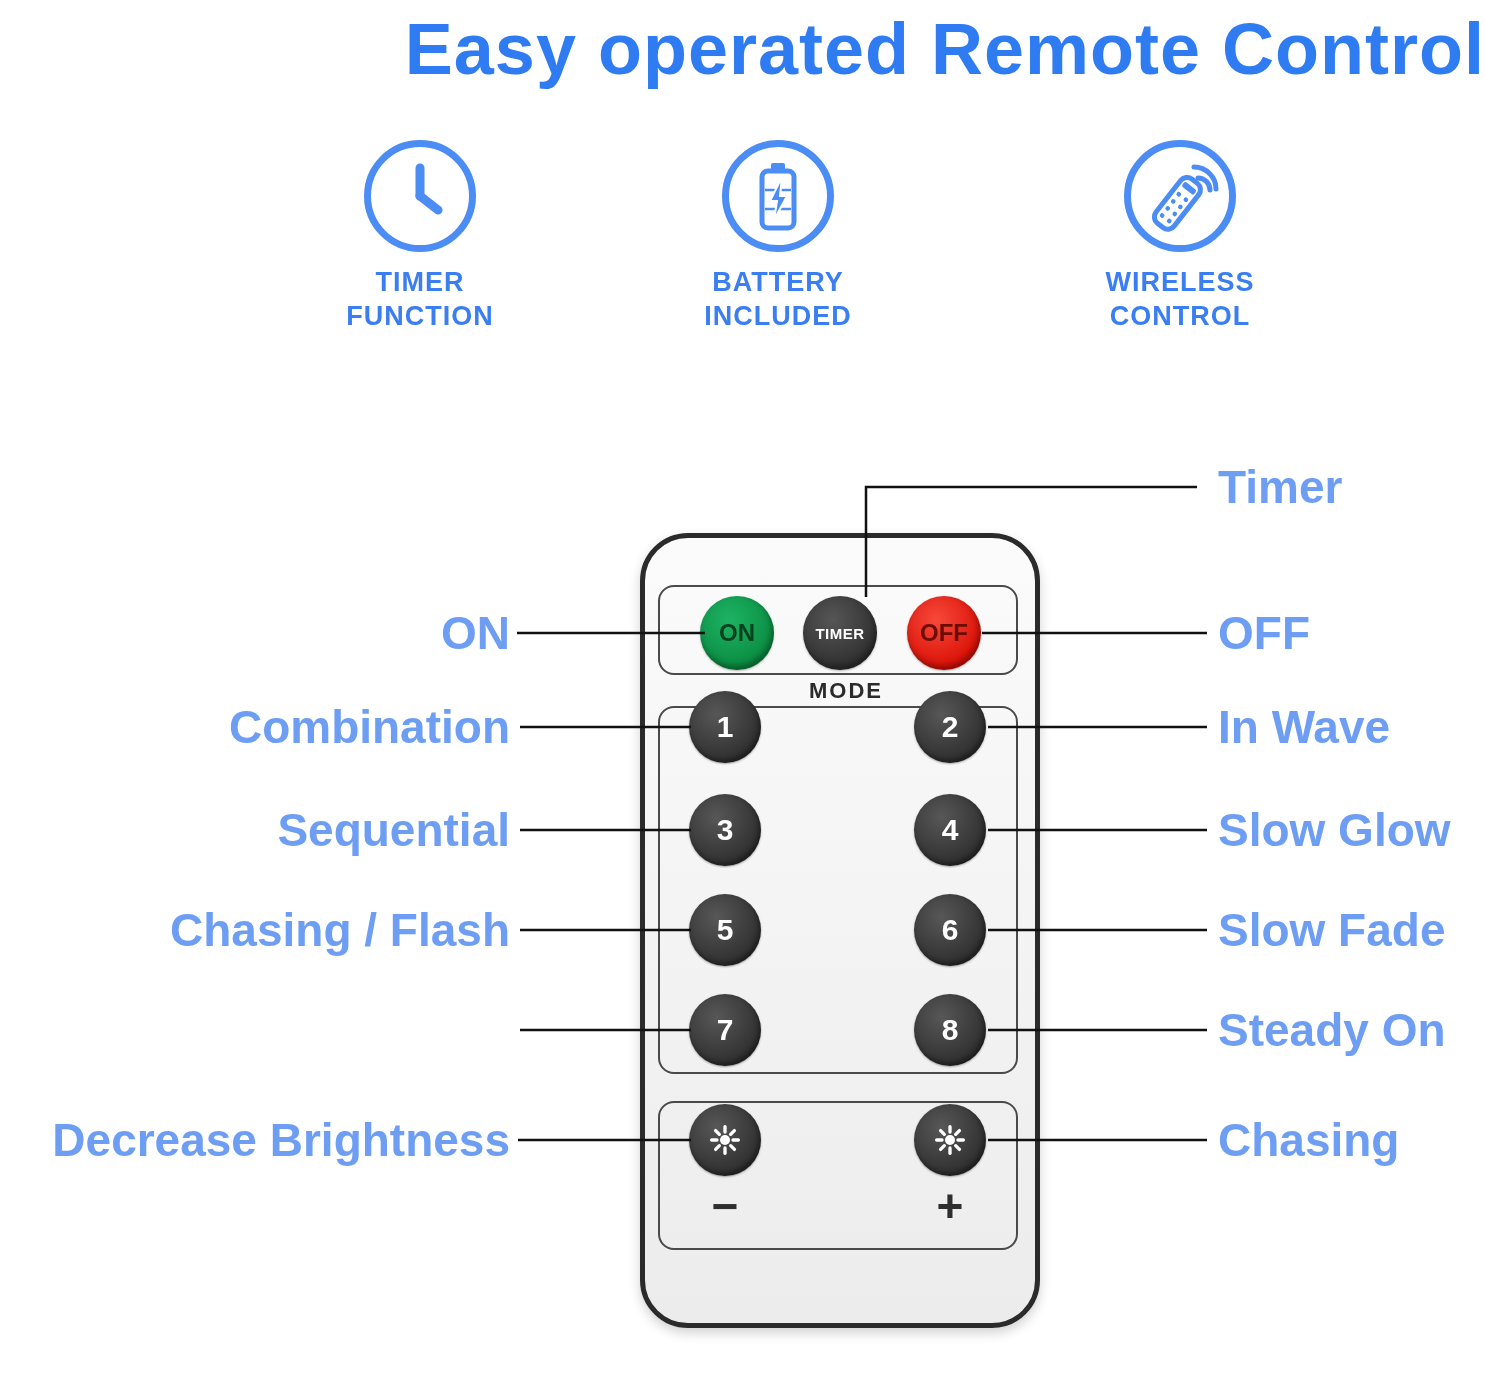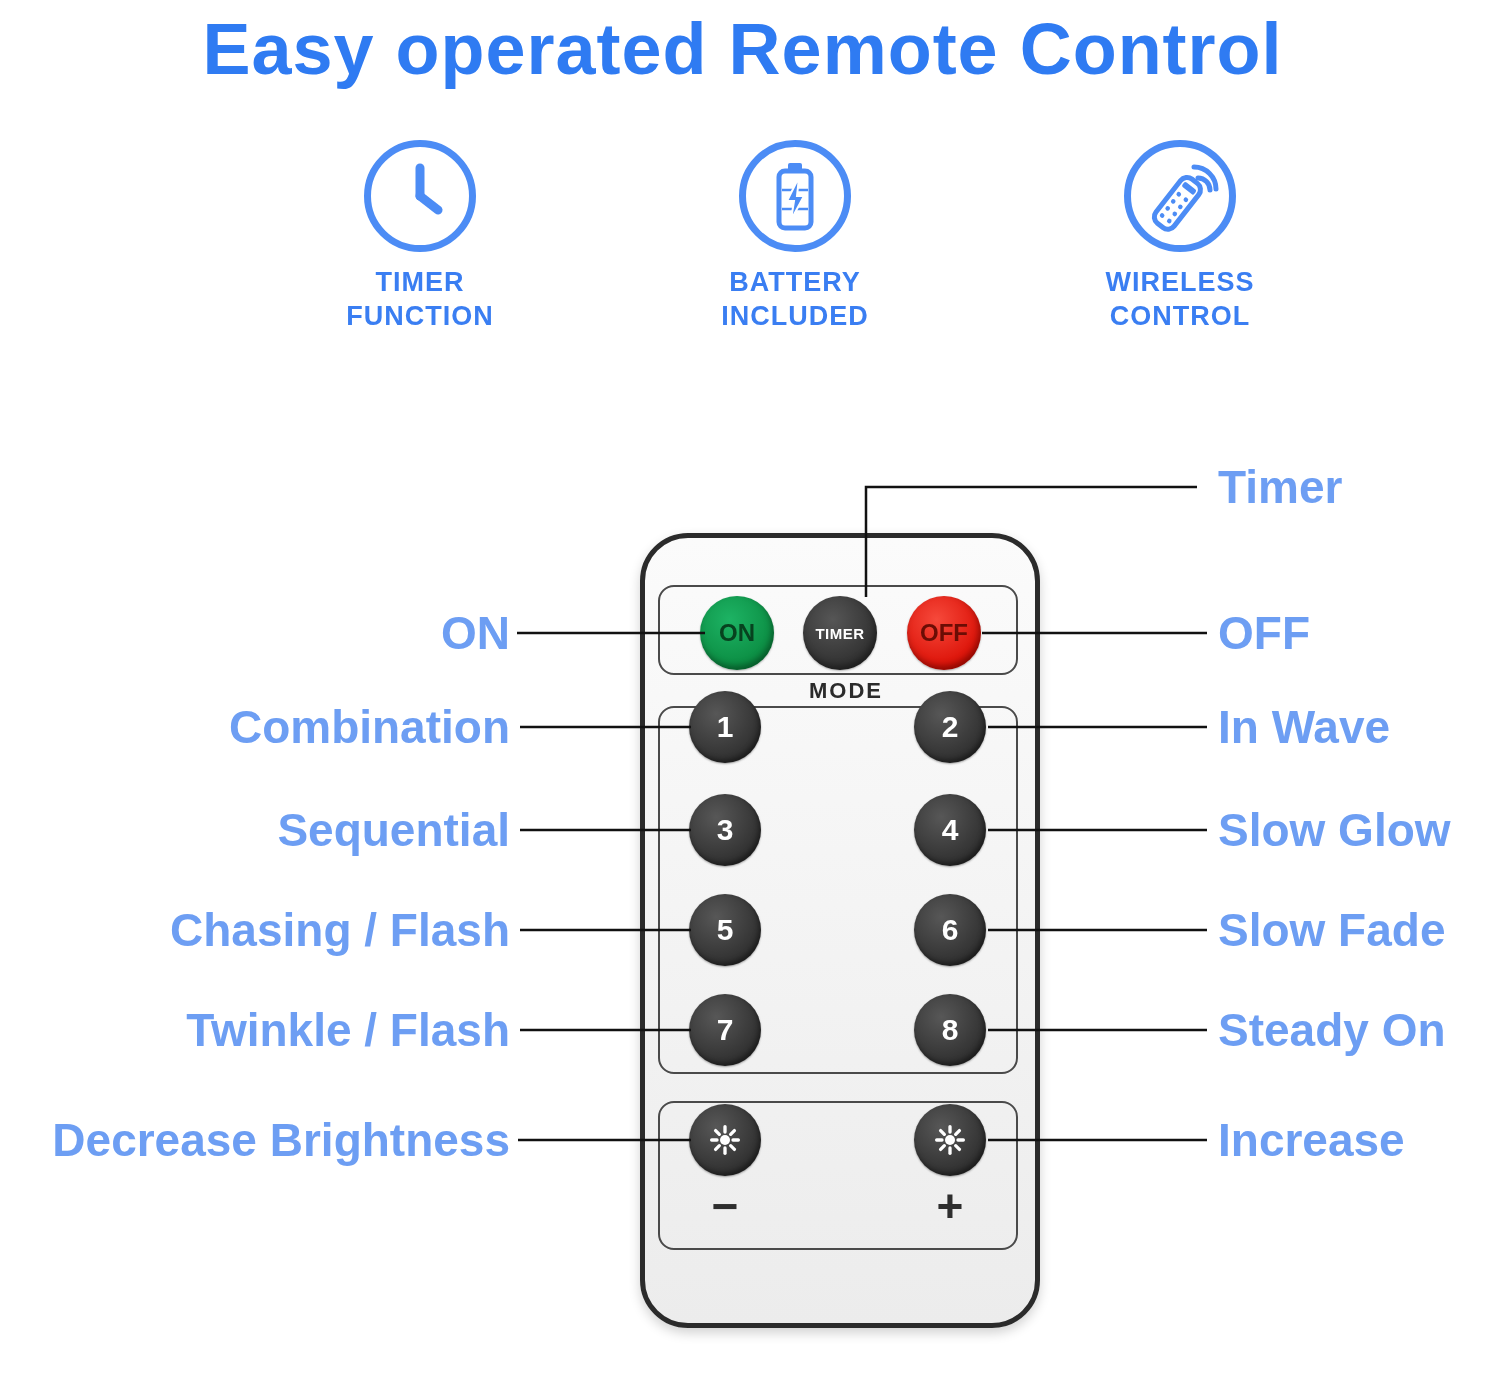--- a/index.html
+++ b/index.html
@@ -1,21 +1,21 @@
 <!DOCTYPE html>
 <html><head>
 <meta charset="utf-8">
 <style>
   * { margin:0; padding:0; box-sizing:border-box; }
   html,body { background:#ffffff; }
   body { font-family:"Liberation Sans", sans-serif; }
 
   .canvas { position:relative; width:1485px; height:1388px; background:#ffffff; overflow:hidden; margin:0 auto; }
 
-  .title { position:absolute; top:8px; left:0; width:100%; text-align:center;
+  .title { position:absolute; top:8px; left:0; width:100%; text-align:right;
            font-size:72px; font-weight:bold; color:#2f7bf2; letter-spacing:1px; }
 
   
   .feature { position:absolute; width:300px; text-align:center; top:140px; }
   .feature-circle { width:112px; height:112px; border:7px solid #4c8cf5; border-radius:50%;
                     margin:0 auto; display:flex; align-items:center; justify-content:center; background:#fff; }
   .feature-label { margin-top:14px; font-size:27px; font-weight:bold; color:#3a7ef2;
                    letter-spacing:1px; line-height:1.25; }
 
   
@@ -70,21 +70,21 @@
         <line x1="49" y1="49" x2="49" y2="21" stroke="#4c8cf5" stroke-width="9" stroke-linecap="round"></line>
         <line x1="49" y1="49" x2="67" y2="63" stroke="#4c8cf5" stroke-width="9" stroke-linecap="round"></line>
       </svg>
     </div>
     <div class="feature-label">
       <span>TIMER</span><br>
       <span>FUNCTION</span>
     </div>
   </div>
 
-  <div class="feature" style="left:645px;">
+  <div class="feature" style="left:628px;">
     <div class="feature-circle">
       <svg width="80" height="80" viewBox="0 0 80 80">
         <rect x="33" y="7" width="14" height="8" rx="2" fill="#4c8cf5"></rect>
         <rect x="24" y="15" width="32" height="57" rx="6" fill="none" stroke="#4c8cf5" stroke-width="5"></rect>
         <line x1="27" y1="34" x2="53" y2="34" stroke="#4c8cf5" stroke-width="2.5"></line>
         <line x1="27" y1="53" x2="53" y2="53" stroke="#4c8cf5" stroke-width="2.5"></line>
         <polygon points="44,21 32,45 39,45 36,64 49,40 42,40" fill="#4c8cf5" stroke="#ffffff" stroke-width="2"></polygon>
       </svg>
     </div>
     <div class="feature-label">
@@ -191,18 +191,17 @@
 
   <div class="ann ann-right" style="top:457px;">Timer</div>
   <div class="ann ann-left" style="top:603px;">ON</div>
   <div class="ann ann-right" style="top:603px;">OFF</div>
   <div class="ann ann-left" style="top:697px;">Combination</div>
   <div class="ann ann-right" style="top:697px;">In Wave</div>
   <div class="ann ann-left" style="top:800px;">Sequential</div>
   <div class="ann ann-right" style="top:800px;">Slow Glow</div>
   <div class="ann ann-left" style="top:900px;margin-left:40px;">Chasing / Flash</div>
   <div class="ann ann-right" style="top:900px;">Slow Fade</div>
-  <div class="ann ann-left" style="top:1000px;">Twinkle / Flash</div>
   <div class="ann ann-left" style="top:1110px;">Decrease Brightness</div>
   <div class="ann ann-right" style="top:1000px;">Steady On</div>
-  <div class="ann ann-right" style="top:1110px;">Increase</div>
+  <div class="ann ann-right" style="top:1110px;">Chasing</div>
 
 </div>
 
 </body></html>

